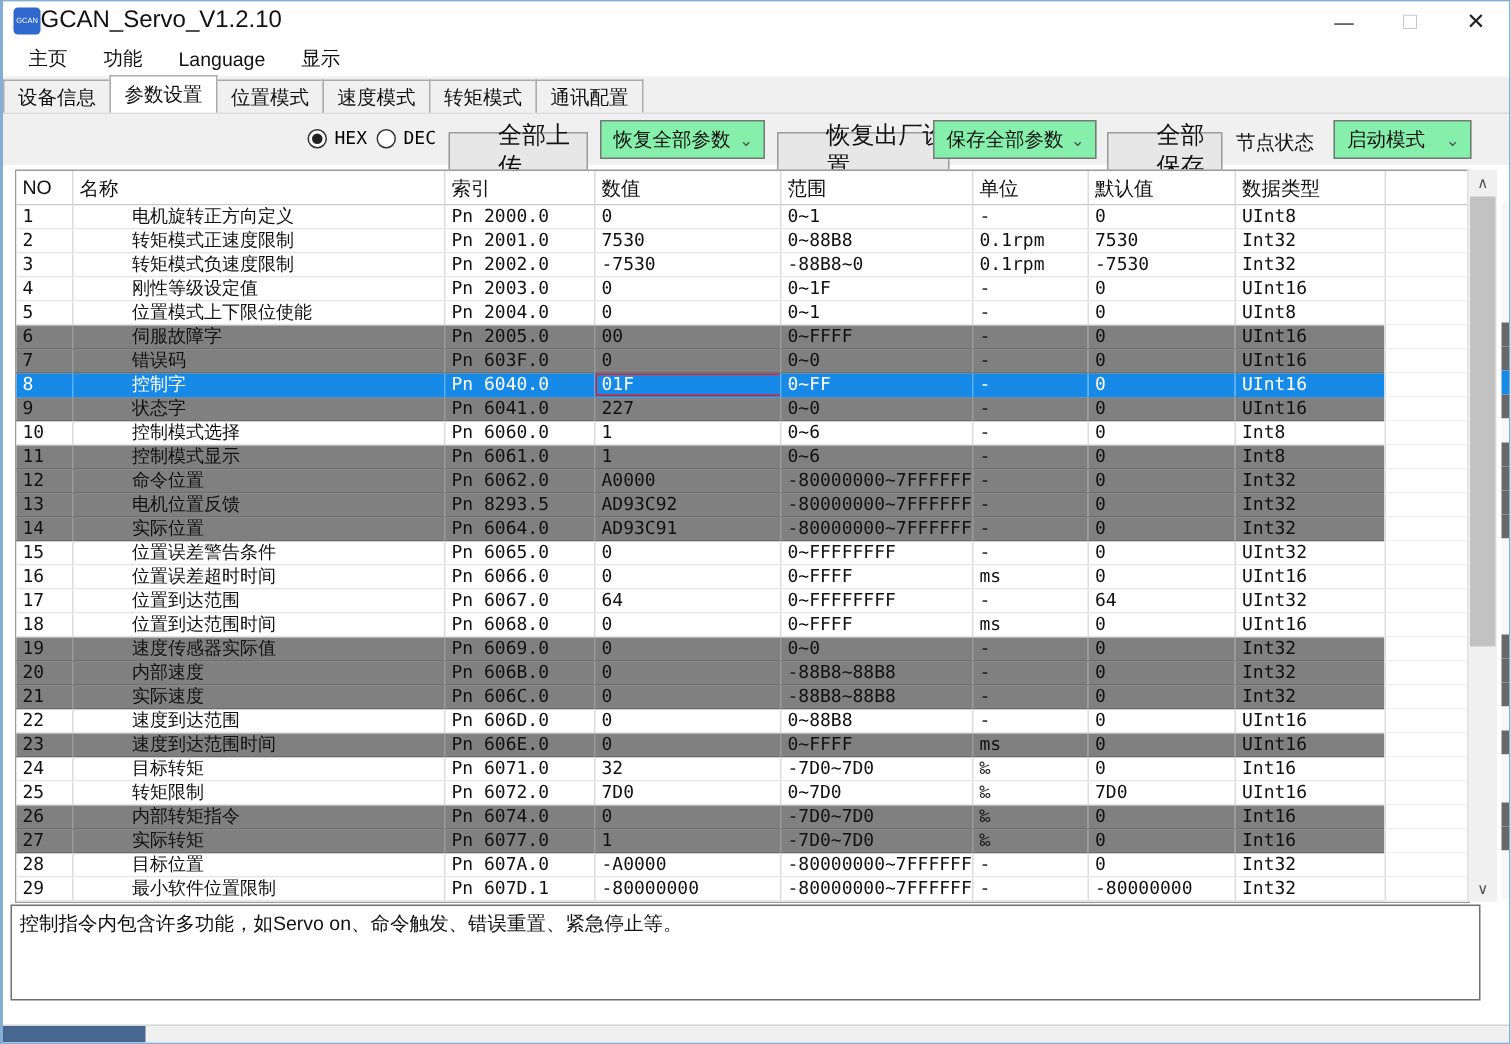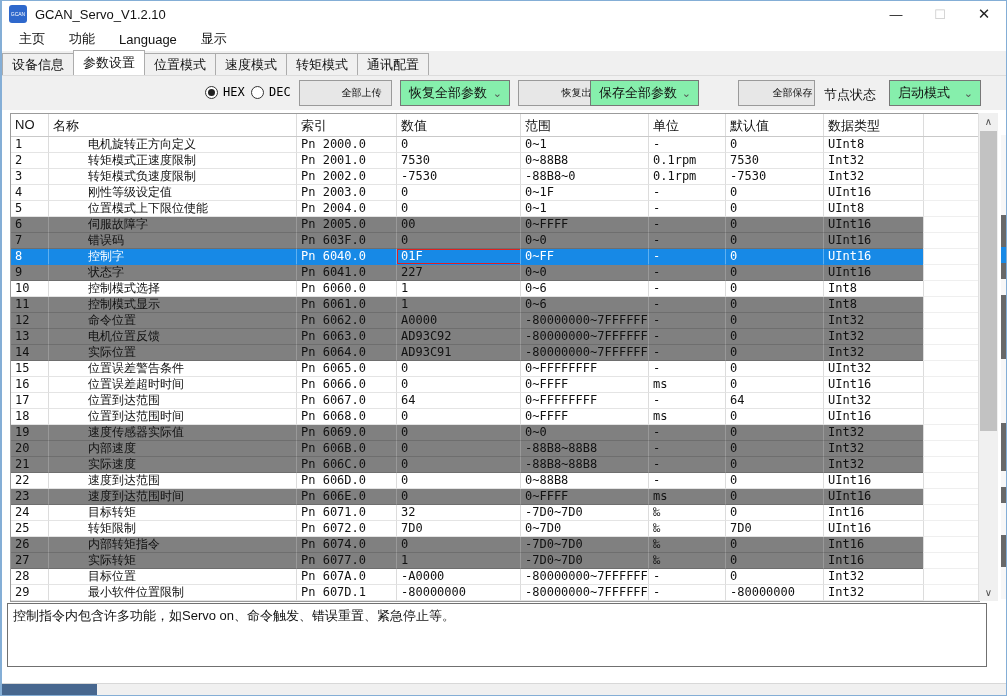--- a/index.html
+++ b/index.html
@@ -5,41 +5,41 @@
   html,body{margin:0;padding:0;background:#d7d7d7;}
   .window{
     position:relative;width:1007px;height:696px;background:#ffffff;
     box-sizing:border-box;border:1px solid #84aed6;border-left:2px solid #84aed6;
     font-family:"Liberation Sans",sans-serif;overflow:hidden;
   }
   
   .titlebar{height:26px;display:flex;align-items:center;background:#fff;}
   .app-icon{width:18px;height:18px;margin-left:7px;border-radius:3px;background:var(--titlebar_icon_blue,#2e68cc);
     color:#fff;font-size:5px;display:flex;align-items:center;justify-content:center;letter-spacing:0;}
-  .title-text{margin-left:8px;font-size:13px;color:#111;}
+  .title-text{font-size:16px;color:#111;}
   .win-controls{margin-left:auto;display:flex;height:26px;}
   .win-btn{width:44px;height:26px;display:flex;align-items:center;justify-content:center;font-size:13px;color:#222;}
   .win-btn.max{color:#c9c9c9;}
   .win-btn.close{font-size:15px;}
   
   .menubar{height:24px;display:flex;align-items:center;background:#fff;font-size:13px;color:#111;}
   .menu-item{padding:2px 12px;}
   .menu-item:first-child{margin-left:5px;}
   
   .tabbar{height:24px;background:#f0f0f0;display:flex;align-items:flex-end;border-bottom:1px solid #dcdcdc;}
   .tab{height:21px;line-height:21px;padding:0 9px;font-size:13px;background:#f0f0f0;
     border:1px solid #acacac;border-bottom:none;margin-right:-1px;color:#111;}
   .tab.active{background:#fff;height:24px;line-height:24px;position:relative;z-index:2;}
   
   .toolbar{position:relative;height:34px;background:#f0f0f0;font-size:13px;}
   .radio{position:absolute;top:9px;display:flex;align-items:center;gap:5px;font-family:"DejaVu Sans Mono",monospace;font-size:12px;}
   .rb{width:13px;height:13px;border:1px solid #333;border-radius:50%;background:#fff;position:relative;box-sizing:border-box;}
   .rb.checked::after{content:'';position:absolute;left:2px;top:2px;right:2px;bottom:2px;background:#222;border-radius:50%;}
-  .tb-btn{position:absolute;top:4px;height:26px;box-sizing:border-box;background:#e7e7e7;border:1px solid #9a9a9a;
-    display:flex;align-items:center;justify-content:center;font-size:10px;color:#111;padding-left:32px;}
+  .tb-btn{position:absolute;top:12px;height:26px;box-sizing:border-box;background:#e7e7e7;border:1px solid #9a9a9a;
+    display:flex;align-items:center;justify-content:center;font-size:16px;color:#111;padding-left:32px;}
   .tb-combo{position:absolute;top:4px;height:26px;box-sizing:border-box;background:#86efac;border:1px solid #777;
     display:flex;align-items:center;font-size:13px;color:#111;padding-left:8px;}
   .tb-combo .chev{margin-left:auto;margin-right:7px;color:#555;font-size:11px;}
   .tb-label{position:absolute;top:10px;font-size:13px;color:#111;}
   
   .table-wrap{position:absolute;left:8px;top:112px;width:970px;border:1px solid #9b9b9b;box-sizing:border-box;background:#fff;}
   .thead{display:flex;height:22px;border-bottom:1px solid #c9c9c9;background:#fff;font-size:13px;color:#111;}
   .thead .hcell{box-sizing:border-box;padding:3px 4px 0 4px;border-left:1px solid #dcdcdc;white-space:nowrap;overflow:hidden;}
   .thead .hcell:first-child{border-left:none;}
   .tbody{position:relative;}
@@ -109,21 +109,21 @@
     <div class="radio" style="left:249px;">
       <span class="rb"></span>
       <span>DEC</span>
     </div>
     <div class="tb-btn" style="left:297px;width:93px;">全部上传</div>
     <div class="tb-combo" style="left:398px;width:110px;">
       <span>恢复全部参数</span>
       <span class="chev">⌄</span>
     </div>
     <div class="tb-btn" style="left:516px;width:115px;">恢复出厂设置</div>
-    <div class="tb-combo" style="left:588px;width:109px;">
+    <div class="tb-combo" style="left:620px;width:109px;">
       <span>保存全部参数</span>
       <span class="chev">⌄</span>
     </div>
     <div class="tb-btn" style="left:736px;width:77px;">全部保存</div>
     <div class="tb-label" style="left:822px;">节点状态</div>
     <div class="tb-combo" style="left:887px;width:92px;">
       <span>启动模式</span>
       <span class="chev">⌄</span>
     </div>
   </div>
@@ -269,21 +269,21 @@
       <div class="cell c-value">A0000</div>
       <div class="cell c-range">-80000000~7FFFFFFF</div>
       <div class="cell c-unit">-</div>
       <div class="cell c-default">0</div>
       <div class="cell c-type">Int32</div>
       <div class="cell filler"></div>
     </div>
         <div class="row gray">
       <div class="cell c-no">13</div>
       <div class="cell c-name">电机位置反馈</div>
-      <div class="cell c-index">Pn 6063.0</div>
+      <div class="cell c-index">Pn 8293.5</div>
       <div class="cell c-value">AD93C92</div>
       <div class="cell c-range">-80000000~7FFFFFFF</div>
       <div class="cell c-unit">-</div>
       <div class="cell c-default">0</div>
       <div class="cell c-type">Int32</div>
       <div class="cell filler"></div>
     </div>
         <div class="row gray">
       <div class="cell c-no">14</div>
       <div class="cell c-name">实际位置</div>

